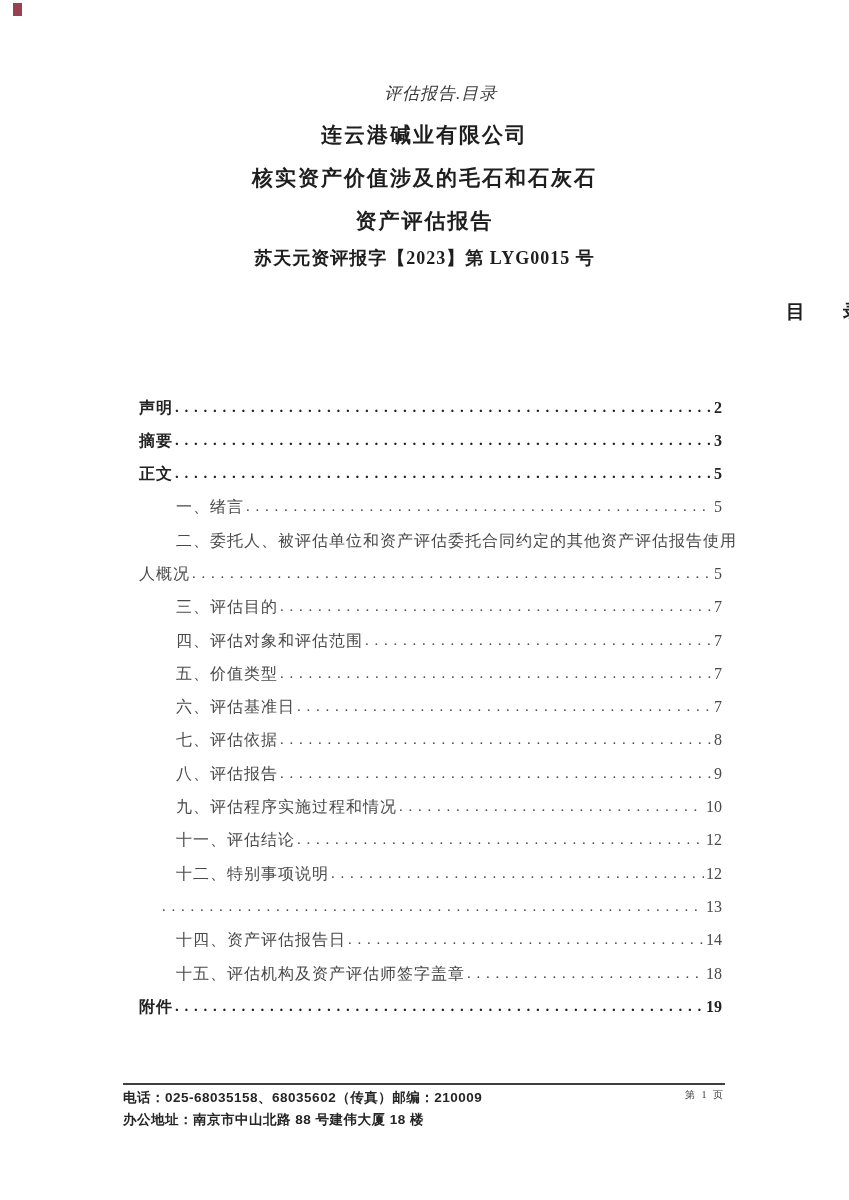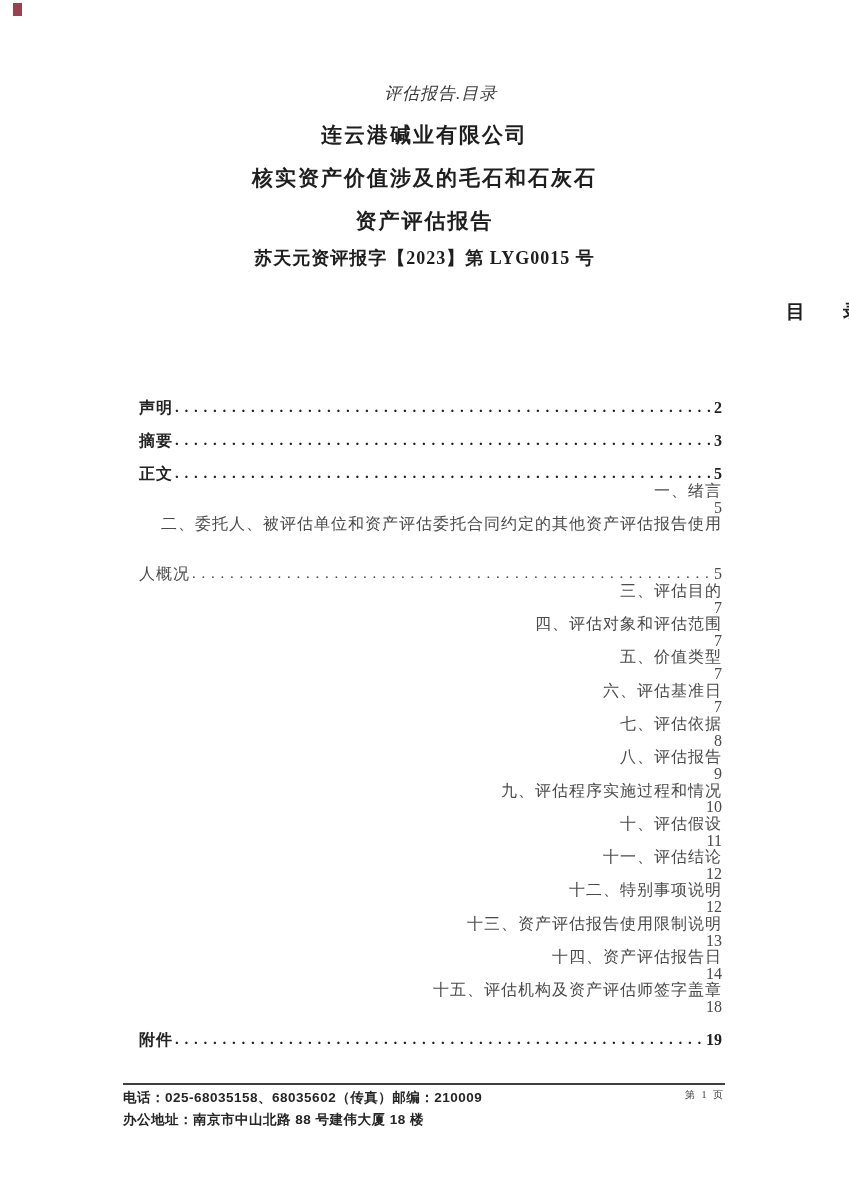--- a/index.html
+++ b/index.html
@@ -39,21 +39,21 @@
     position:absolute;left:123px;top:383px;width:599px;
   }
   .toc-row{
     height:33.3px;
     display:flex;align-items:flex-end;
     font-size:16px;letter-spacing:1px;
     color:#4a4a4a;
     line-height:1.05;
   }
   .toc-row.top{font-weight:bold;color:#222;}
-  .toc-row.sub, .toc-row.sub-wrap{padding-left:37px;flex-direction:column;}
+  .toc-row.sub, .toc-row.sub-wrap{padding-left:37px;}
   .toc-row .label{white-space:nowrap;flex:0 0 auto;margin-left:16px;}
   .toc-row .dots{
     flex:1 1 auto;overflow:hidden;white-space:nowrap;
     margin:0 2px;position:relative;top:-1px;
   }
   .toc-row .dots::after{
     content:". . . . . . . . . . . . . . . . . . . . . . . . . . . . . . . . . . . . . . . . . . . . . . . . . . . . . . . . . . . . . . . . . . . . . . . . . . . . . . . .";
     letter-spacing:1px;font-size:15px;
   }
   .toc-row .pagenum{flex:0 0 auto;font-size:16px;letter-spacing:0;}
@@ -148,36 +148,30 @@
       <span class="label">八、评估报告</span>
       <span class="dots"></span>
       <span class="pagenum">9</span>
     </div>
       <div class="toc-row sub">
       <span class="label">九、评估程序实施过程和情况</span>
       <span class="dots"></span>
       <span class="pagenum">10</span>
     </div>
       <div class="toc-row sub">
-      <span class="label">十、评估假设</span>
-      <span class="dots"></span>
-      <span class="pagenum">11</span>
-    </div>
-      <div class="toc-row sub">
       <span class="label">十一、评估结论</span>
       <span class="dots"></span>
       <span class="pagenum">12</span>
     </div>
       <div class="toc-row sub">
       <span class="label">十二、特别事项说明</span>
       <span class="dots"></span>
       <span class="pagenum">12</span>
     </div>
       <div class="toc-row sub">
-      <span class="label">十三、资产评估报告使用限制说明</span>
       <span class="dots"></span>
       <span class="pagenum">13</span>
     </div>
       <div class="toc-row sub">
       <span class="label">十四、资产评估报告日</span>
       <span class="dots"></span>
       <span class="pagenum">14</span>
     </div>
       <div class="toc-row sub">
       <span class="label">十五、评估机构及资产评估师签字盖章</span>

